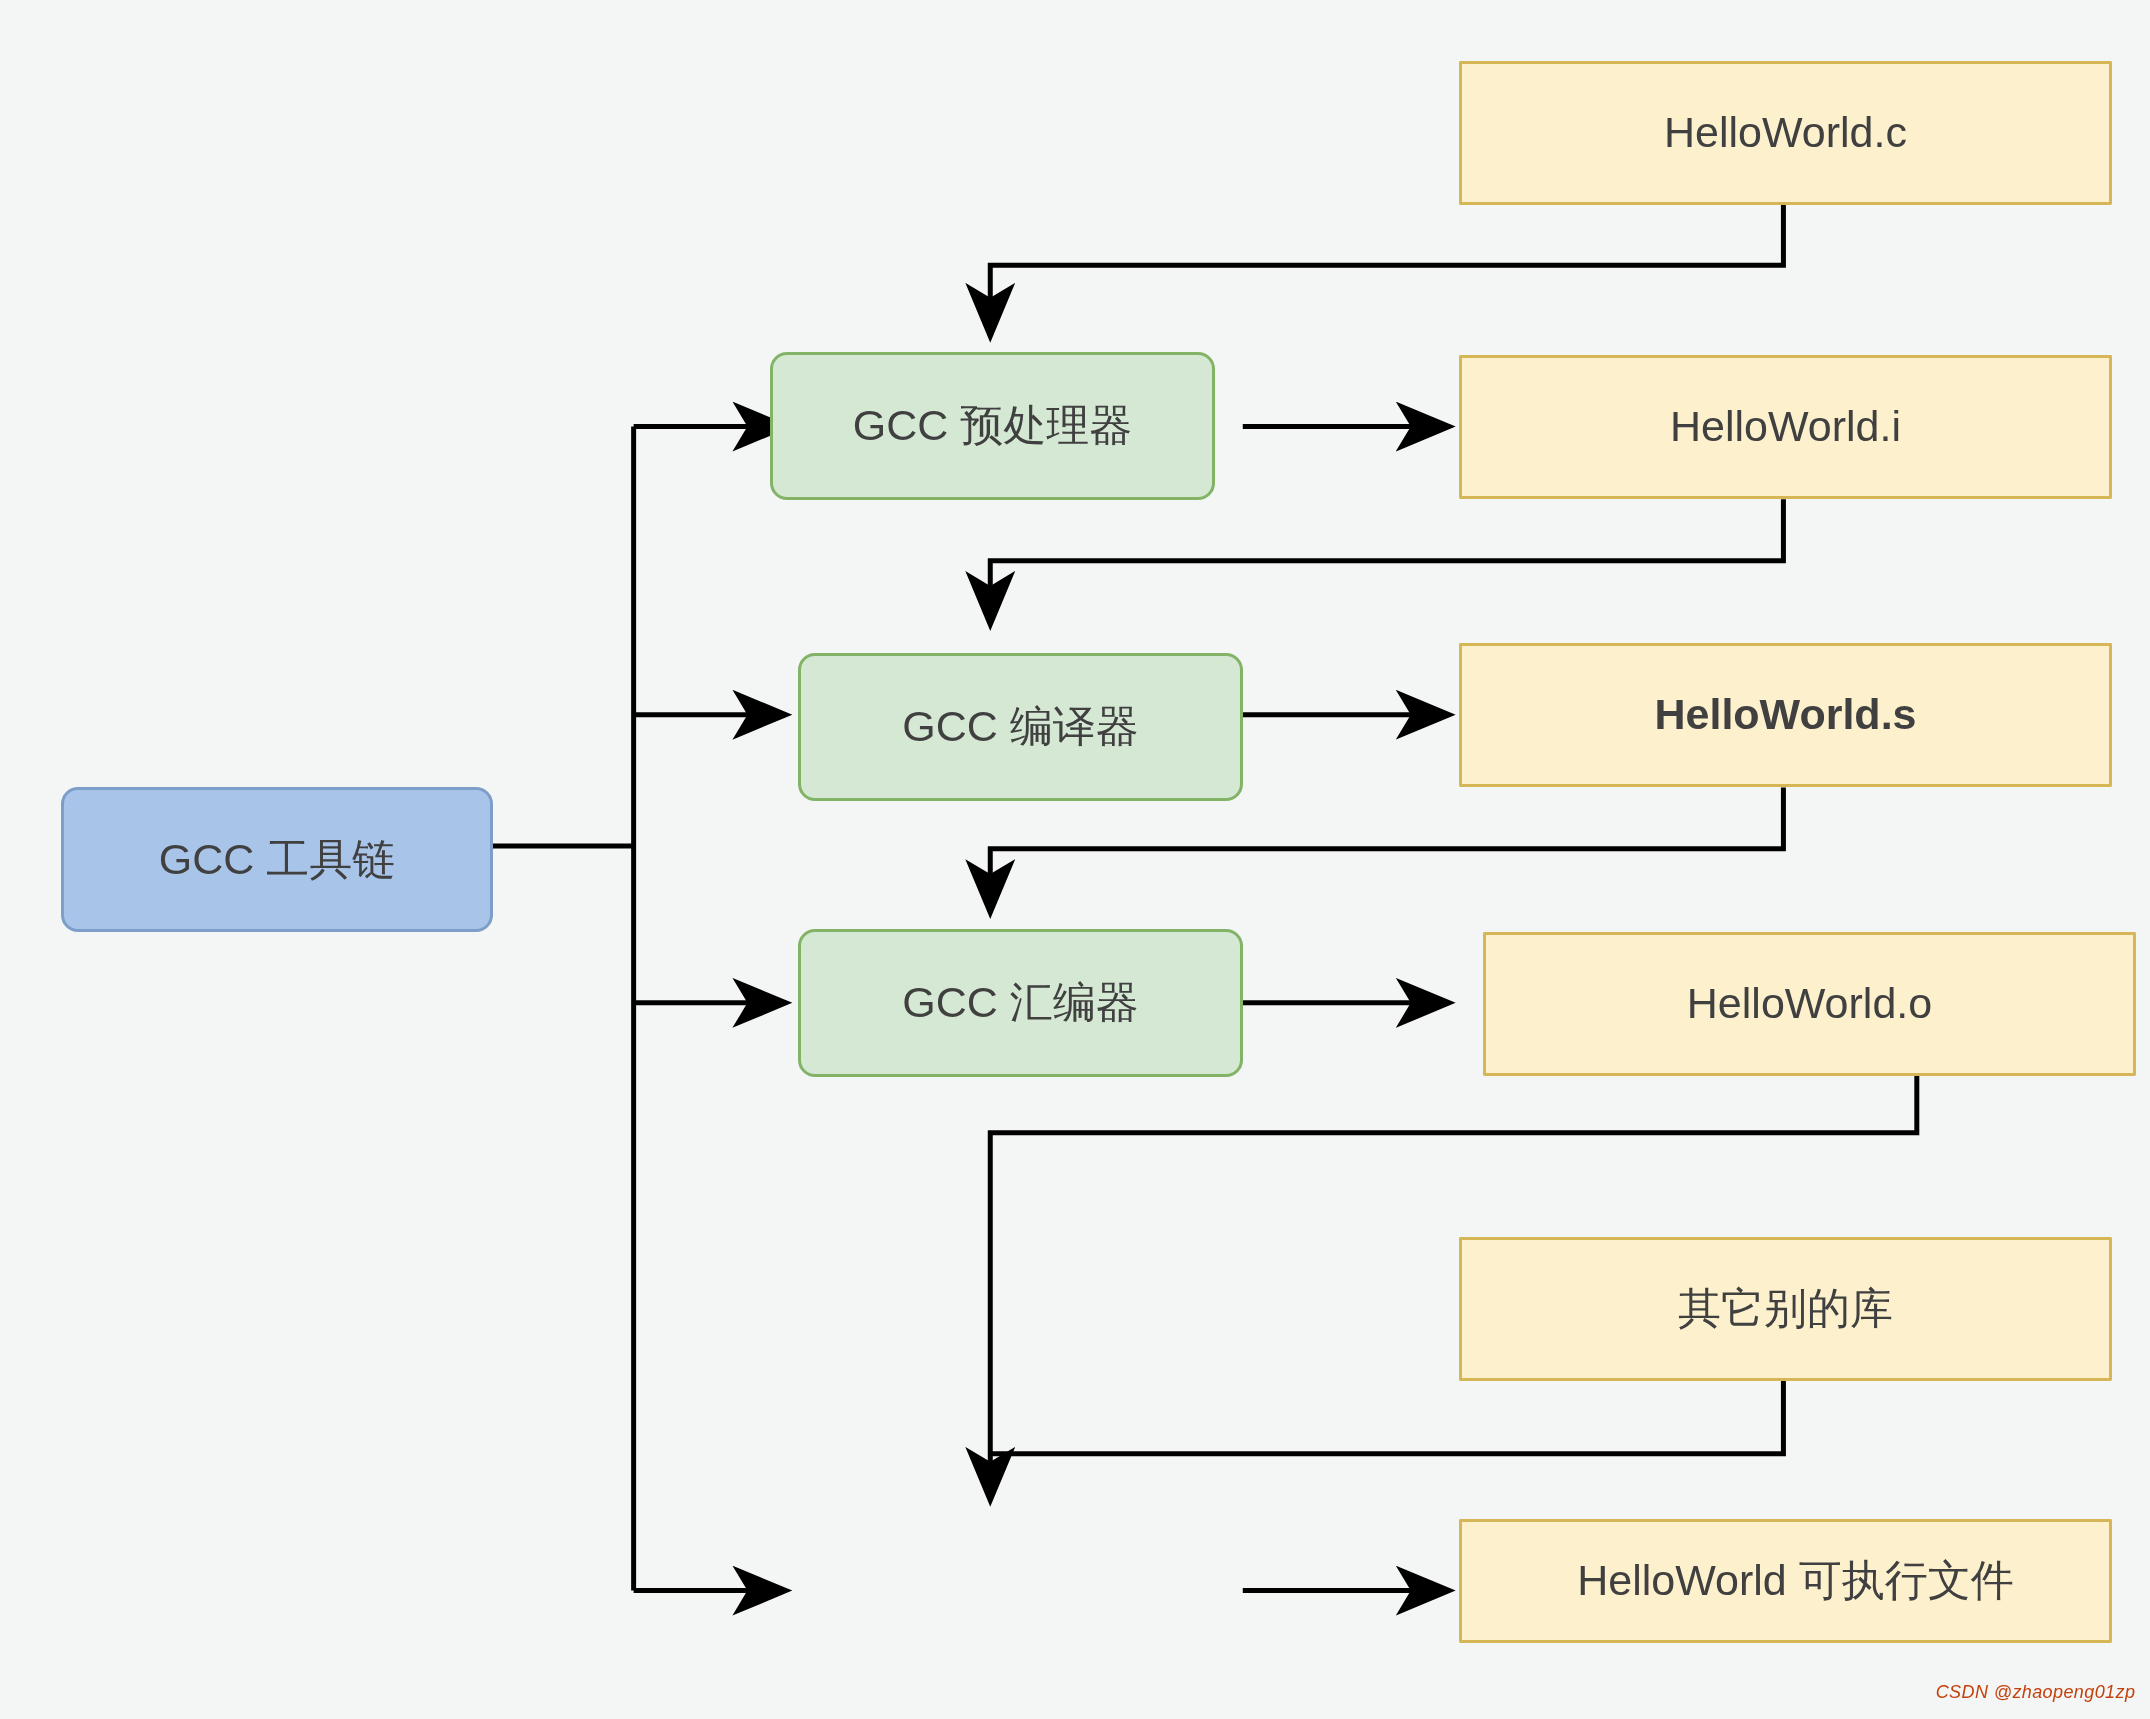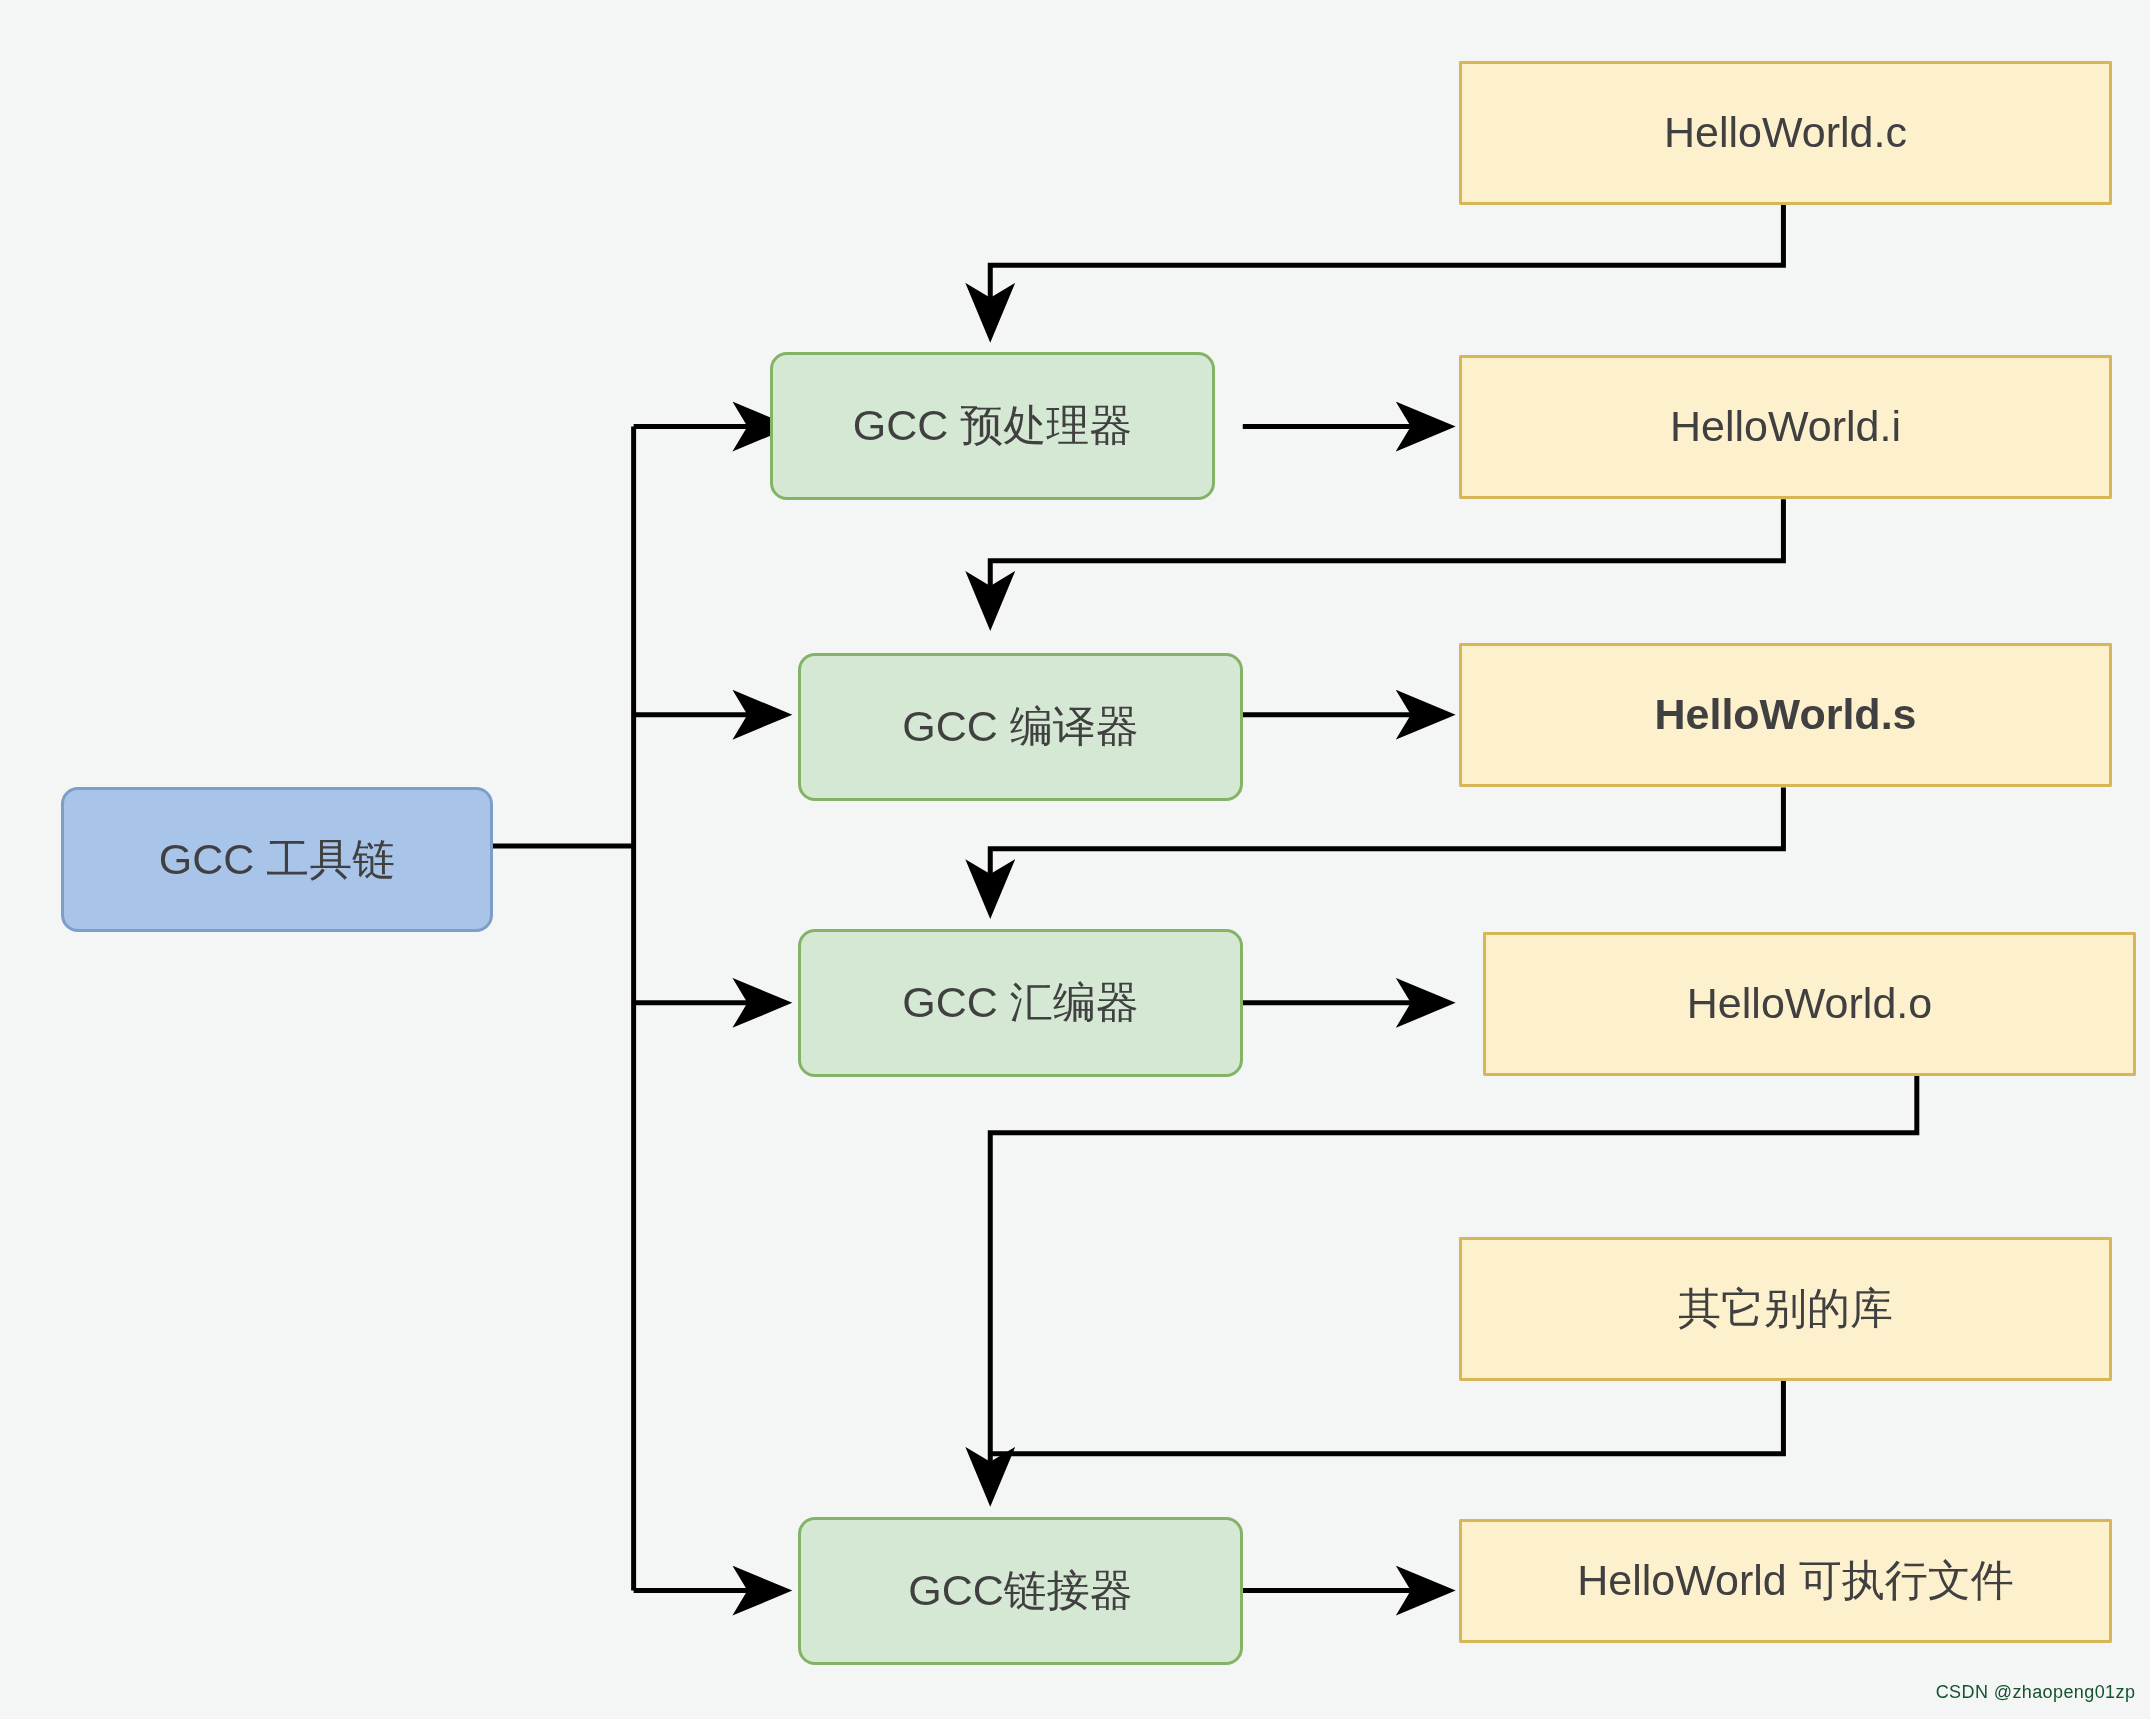--- a/index.html
+++ b/index.html
@@ -37,23 +37,24 @@
     background:#a9c4e9;
     border:3.6px solid #7d9ec9;
     border-radius:17px;
     font-size:43px;
     margin-top:13px;
   }
   #watermark{
     position:absolute;
     right:15.7px;bottom:15.7px;
     font-size:18px;
-    color:#14532d;
+    color:#c2410c;
     letter-spacing:0.4px;
     white-space:nowrap;
+    font-style:italic;
   }
 </style>
 </head>
 <body>
 
 <div id="canvas">
 
   <svg id="edges" viewBox="0 0 3015 2410" xmlns="http://www.w3.org/2000/svg">
     <defs>
       <marker id="ah" markerWidth="13" markerHeight="13" refX="10.5" refY="5" orient="auto" markerUnits="strokeWidth">
@@ -93,23 +94,20 @@
 
   <div class="node stage" style="left:770px;top:352px;width:445px;height:148px;">
     <span>GCC 预处理器</span>
   </div>
   <div class="node stage" style="left:798px;top:641px;width:445px;height:148px;margin-top:12px;">
     <span>GCC 编译器</span>
   </div>
   <div class="node stage" style="left:798px;top:929px;width:445px;height:148px;">
     <span>GCC 汇编器</span>
   </div>
-  <div class="node stage" style="left:798px;top:1517px;width:445px;height:148px;">
-    <span>GCC链接器</span>
-  </div>
 
   <div class="node file" style="left:1459px;top:61px;width:653px;height:144px;">
     <span>HelloWorld.c</span>
   </div>
   <div class="node file" style="left:1459px;top:355px;width:653px;height:144px;">
     <span>HelloWorld.i</span>
   </div>
   <div class="node file" style="left:1459px;top:643px;width:653px;height:144px;font-weight:bold;">
     <span>HelloWorld.s</span>
   </div>

